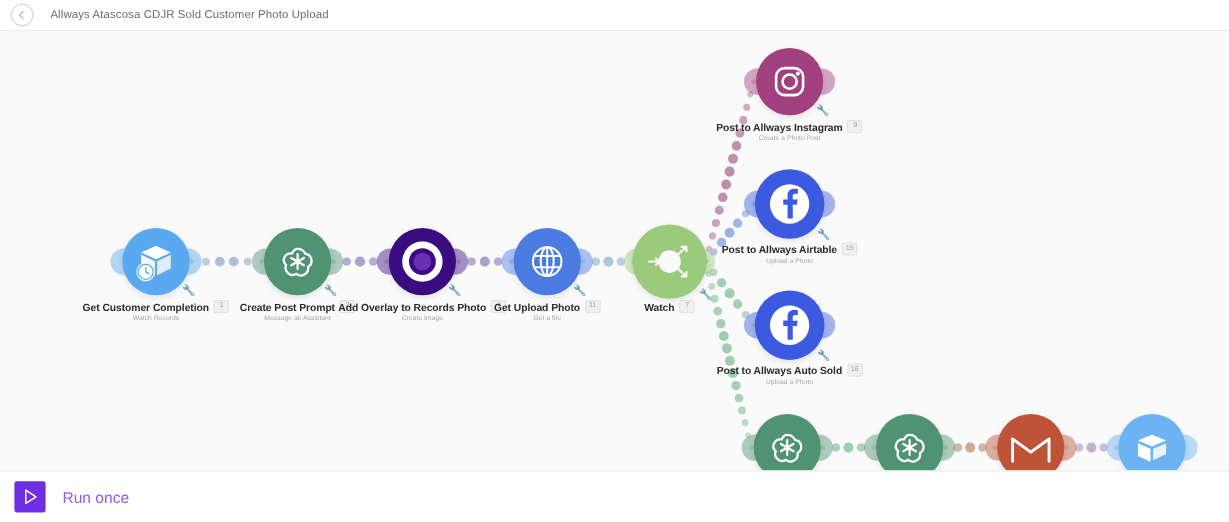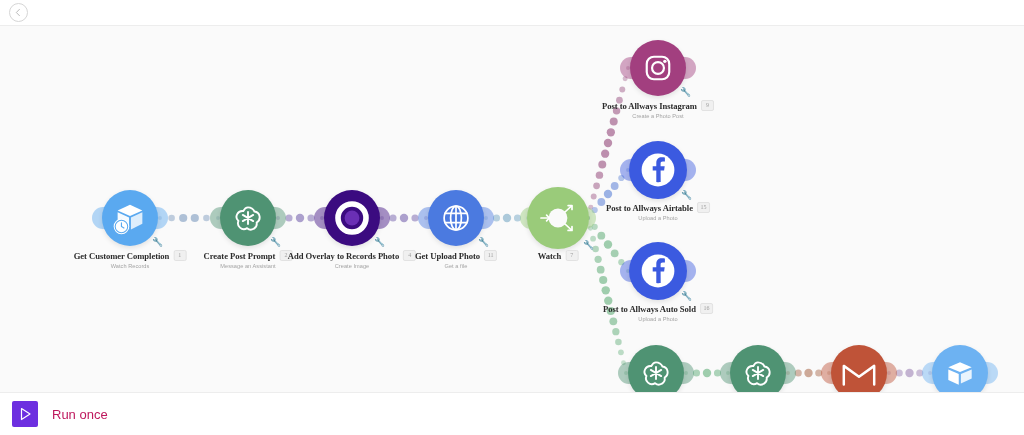--- a/index.html
+++ b/index.html
@@ -72,21 +72,21 @@
     margin-left: 12px;
     background: #6d2fe0;
     border-radius: 2px;
     display: flex;
     align-items: center;
     justify-content: center;
   }
   #run-label {
     margin-left: 14px;
     font-size: 13px;
-    color: #be185d;
+    color: #8b5cf6;
   }
 
   
   .node {
     position: absolute;
     width: 0; height: 0;
   }
   .bulb {
     position: absolute;
     left: -28px; top: -28px;
@@ -129,21 +129,20 @@
     transform: translateX(-50%);
     white-space: nowrap;
     text-align: center;
     z-index: 15;
   }
   .title-row {
     display: flex;
     align-items: center;
     justify-content: center;
     gap: 4px;
-    font-family: Liberation Serif, serif;
   }
   .node-title {
     font-size: 8.6px;
     font-weight: bold;
     color: #2b2b2b;
     letter-spacing: -0.05px;
   }
   .node-badge {
     display: inline-block;
     min-width: 7px;
@@ -176,20 +175,21 @@
 <body>
 
 <div id="canvas">
 
   <div id="topbar">
     <div id="back-btn">
       <svg width="9" height="9" viewBox="0 0 10 10">
         <path d="M6 1.5 L2.6 5 L6 8.5" stroke="#b2b2b2" stroke-width="1" fill="none" stroke-linecap="round" stroke-linejoin="round"></path>
       </svg>
     </div>
+    <div id="flow-title">Allways Atascosa CDJR Sold Customer Photo Upload</div>
   </div>
 
   <svg id="wires">
       <g>
         <circle cx="160.00" cy="218.00" r="2.00" fill="#9fb4cf" opacity="0.40"></circle>
         <circle cx="171.60" cy="218.00" r="3.29" fill="#9fb4cf" opacity="0.66"></circle>
         <circle cx="183.20" cy="218.00" r="4.09" fill="#9fb4cf" opacity="0.83"></circle>
         <circle cx="194.80" cy="218.00" r="4.09" fill="#9fb4cf" opacity="0.83"></circle>
         <circle cx="206.40" cy="218.00" r="3.29" fill="#9fb4cf" opacity="0.66"></circle>
         <circle cx="218.00" cy="218.00" r="2.00" fill="#9fb4cf" opacity="0.40"></circle>

